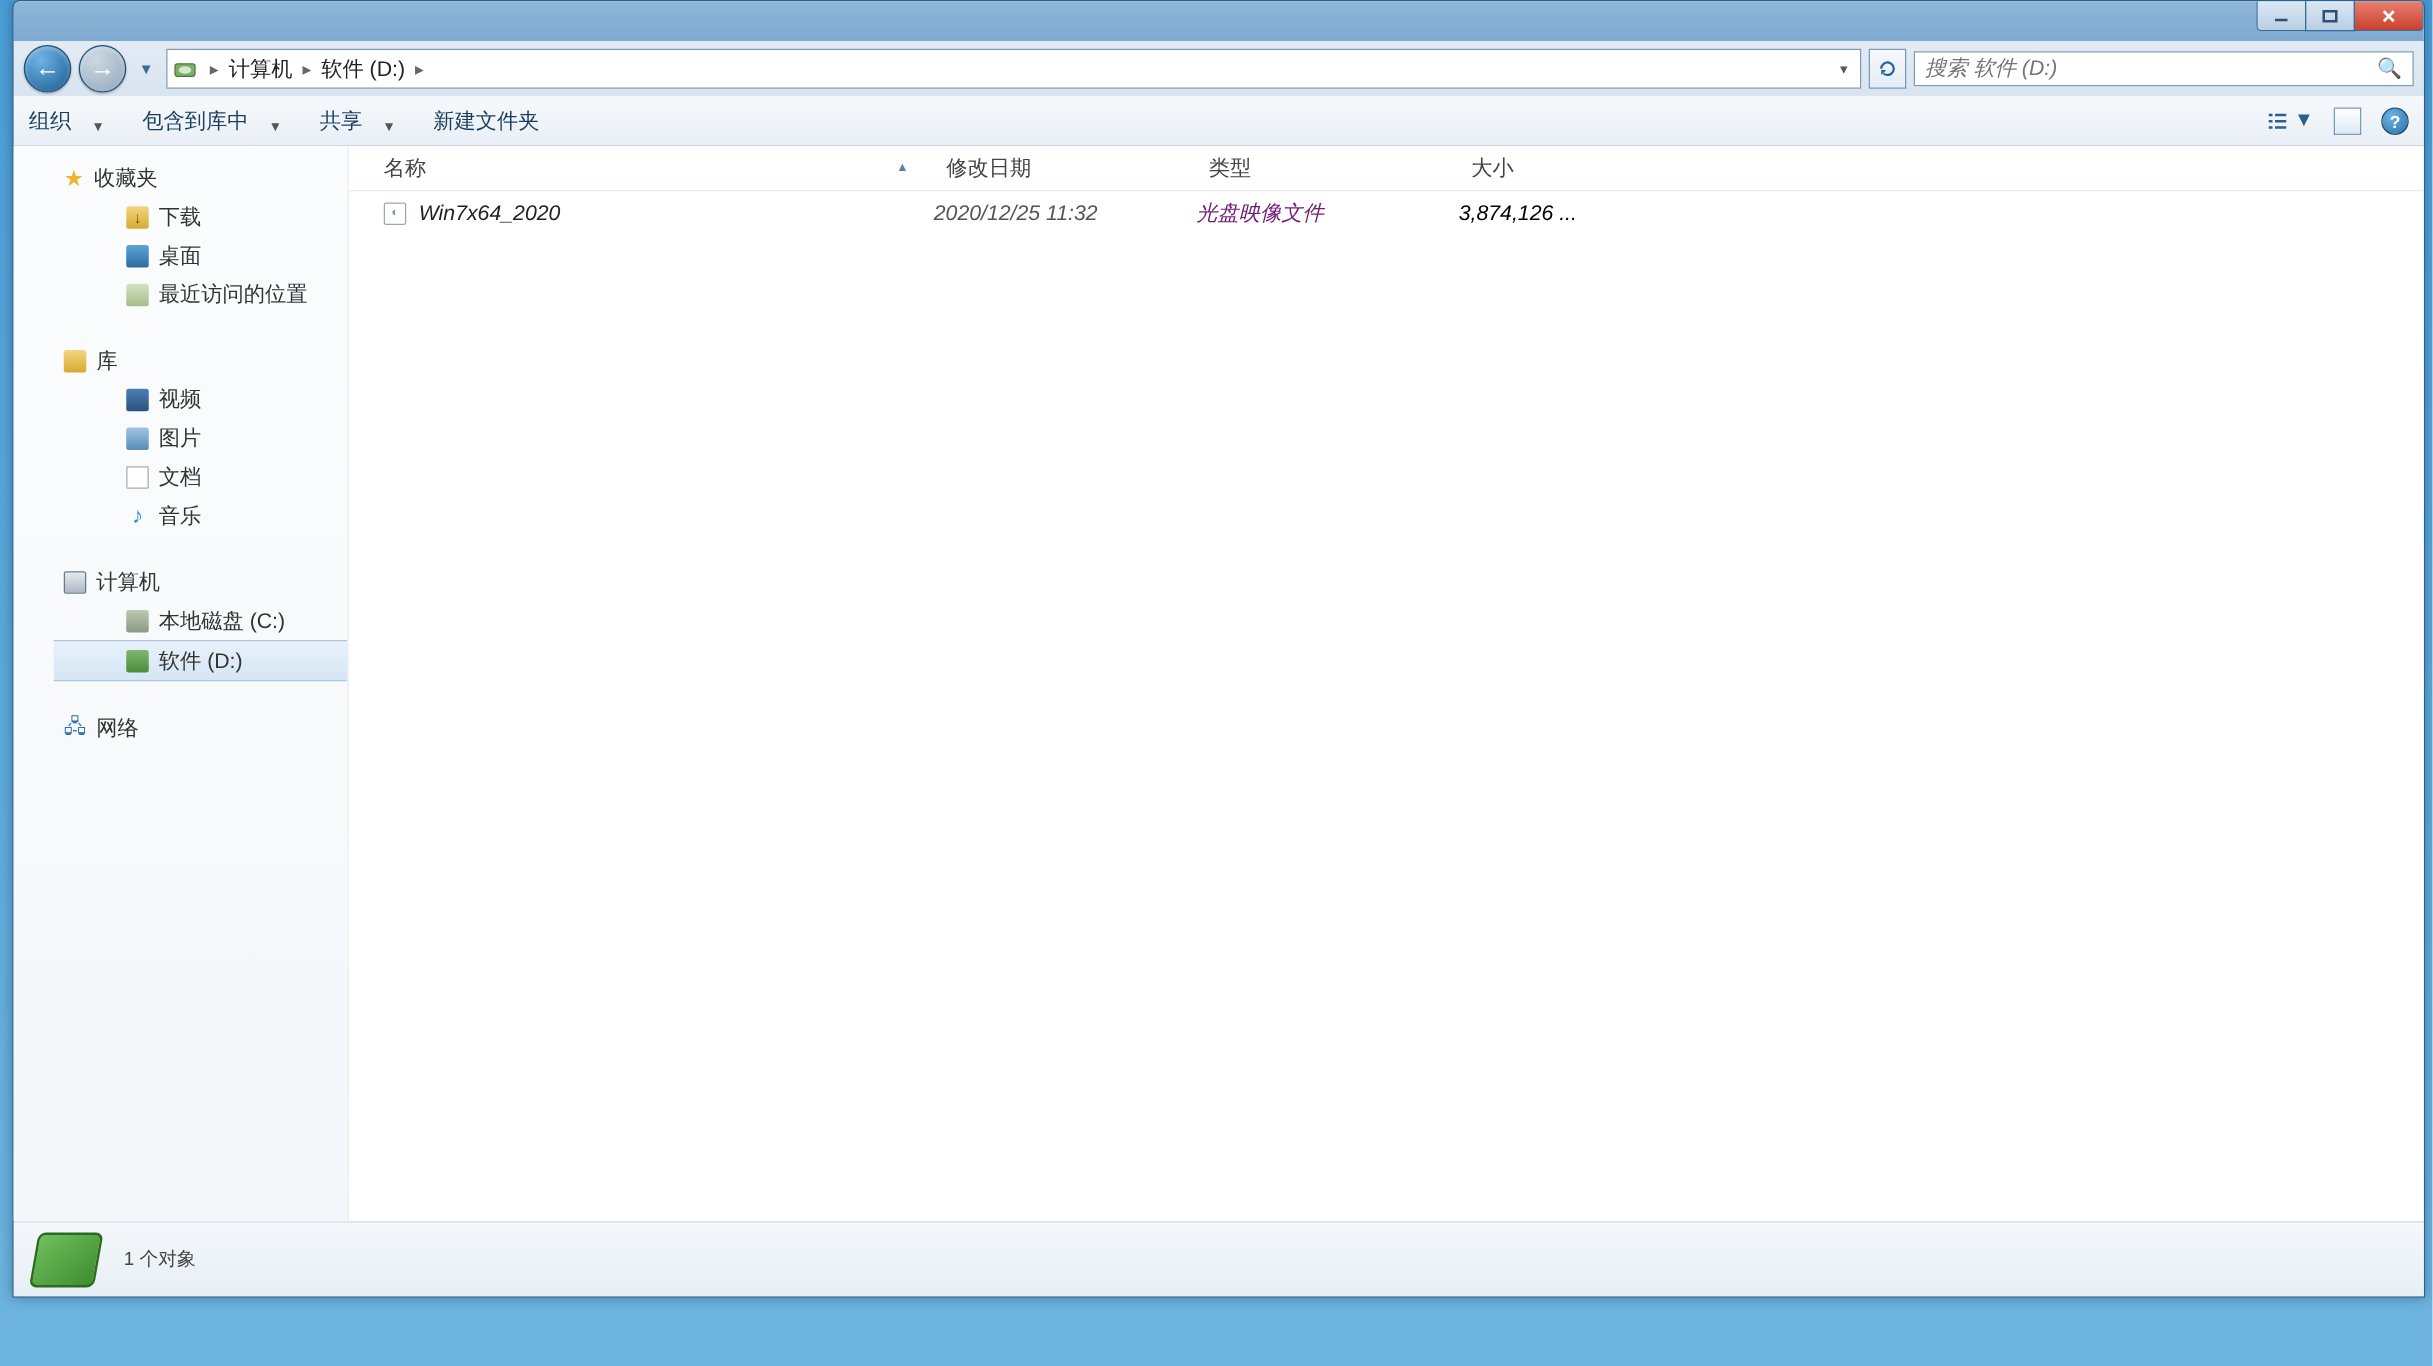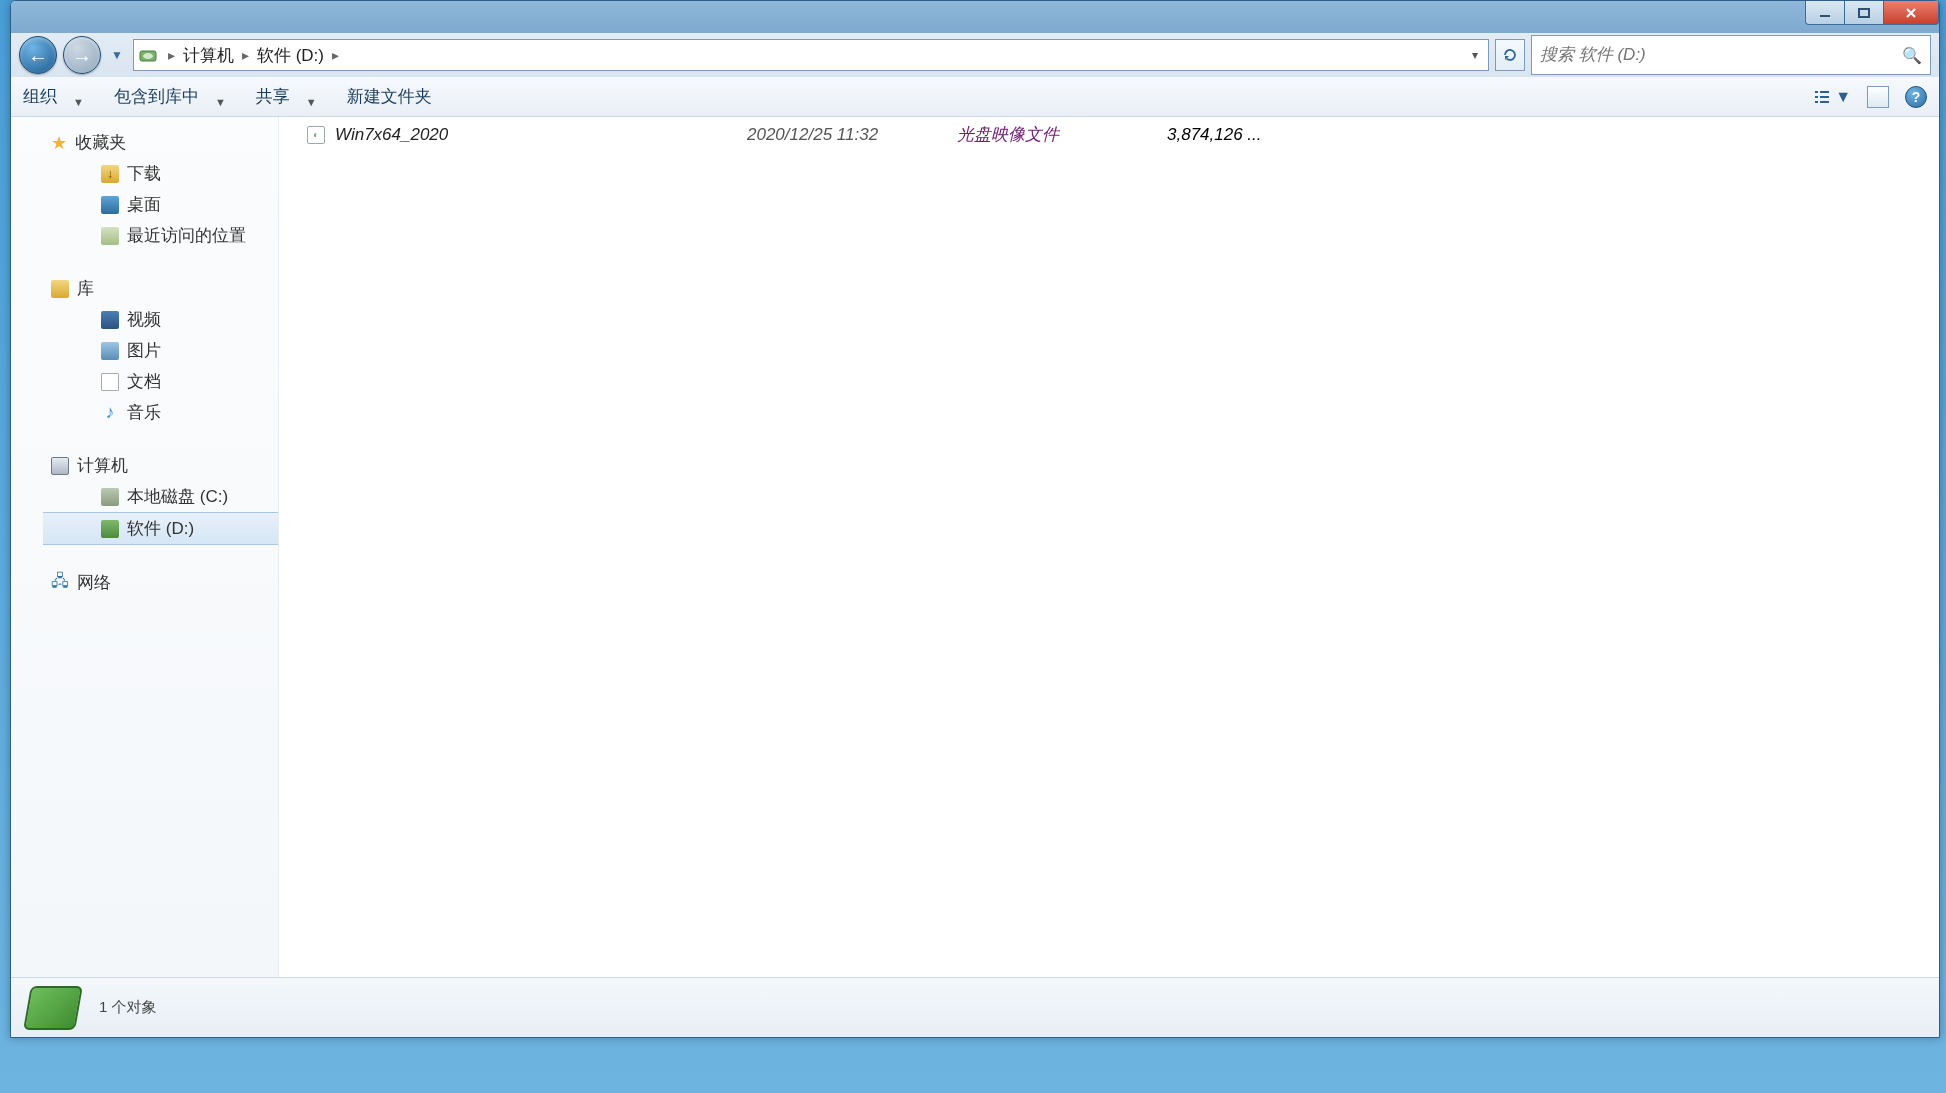--- a/index.html
+++ b/index.html
@@ -80,21 +80,21 @@
 .crumb-sep { color: #666; font-size: 14px; padding: 0 4px; }
 .addr-drop { margin-left: auto; color: #555; font-size: 12px; padding: 0 6px; }
 .refresh-btn {
   width: 30px; height: 32px;
   background: linear-gradient(#f5f9fc, #e3edf5);
   border: 1px solid #7c9bbb;
   display: flex; align-items: center; justify-content: center;
   color: #2962a0;
 }
 .search {
-  width: 400px; height: 40px;
+  width: 400px; height: 28px;
   background: #fff;
   border: 1px solid #7c9bbb;
   display: flex; align-items: center;
   padding: 0 8px;
 }
 .search input {
   flex: 1; border: none; outline: none; font-size: 17px;
   font-style: italic; color: #888;
   background: transparent;
 }
@@ -362,20 +362,29 @@
       </div>
       <div class="nav-group">
         <div class="nav-head">
             <span class="ico net">🖧</span>
             <span>网络</span>
           </div>
       </div>
     </div>
 
     <div class="content">
+      <div class="cols">
+        <div class="col-name">
+            <span>名称</span>
+            <span class="sort">▲</span>
+          </div>
+        <div class="col-date">修改日期</div>
+        <div class="col-type">类型</div>
+        <div class="col-size">大小</div>
+      </div>
       <div class="filerow">
         <div class="fc-name">
             <span class="ico-file"></span>
             <span>Win7x64_2020</span>
           </div>
         <div class="fc-date">2020/12/25 11:32</div>
         <div class="fc-type">光盘映像文件</div>
         <div class="fc-size">3,874,126 ...</div>
       </div>
     </div>

